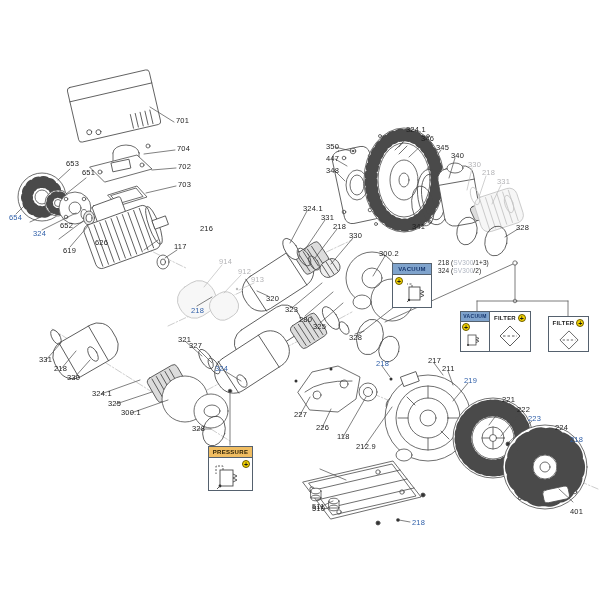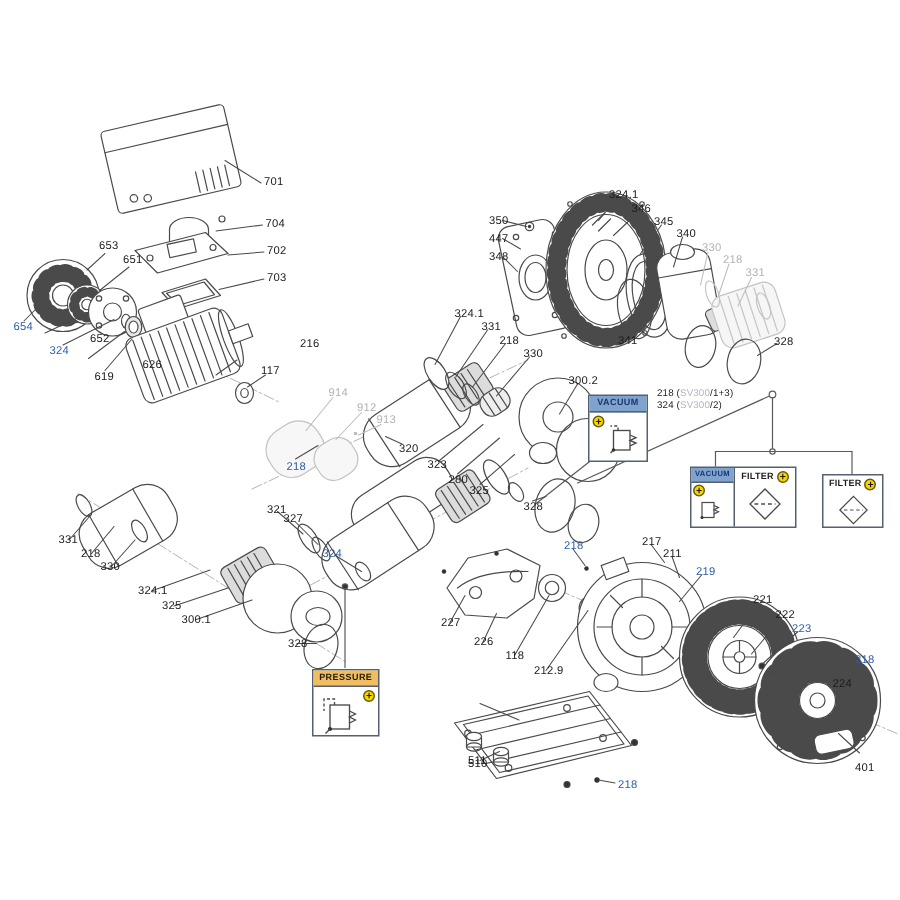--- a/index.html
+++ b/index.html
@@ -466,21 +466,21 @@
       <div class="part-label c-blue" style="left: 376px; top: 360px;">218</div>
       <div class="part-label c-black" style="left: 312px; top: 463px; margin-top: 42px;">510</div>
       <div class="part-label c-black" style="left: 312px; top: 503px;">511</div>
       <div class="part-label c-blue" style="left: 412px; top: 519px;">218</div>
       <div class="part-label c-black" style="left: 428px; top: 357px;">217</div>
       <div class="part-label c-black" style="left: 442px; top: 365px;">211</div>
       <div class="part-label c-blue" style="left: 464px; top: 377px;">219</div>
       <div class="part-label c-black" style="left: 502px; top: 396px;">221</div>
       <div class="part-label c-black" style="left: 517px; top: 406px;">222</div>
       <div class="part-label c-blue" style="left: 528px; top: 415px;">223</div>
-      <div class="part-label c-black" style="left: 555px; top: 452px;">224</div>
+      <div class="part-label c-black" style="left: 555px; top: 424px;">224</div>
       <div class="part-label c-blue" style="left: 570px; top: 436px;">218</div>
       <div class="part-label c-black" style="left: 570px; top: 508px;">401</div>
     </div>
 
 <div id="variant-note">
   <div class="note-line">
     <span>218 (</span><span class="note-model">SV300</span><span>/1+3)</span>
   </div>
   <div class="note-line">
     <span>324 (</span><span class="note-model">SV300</span><span>/2)</span>

